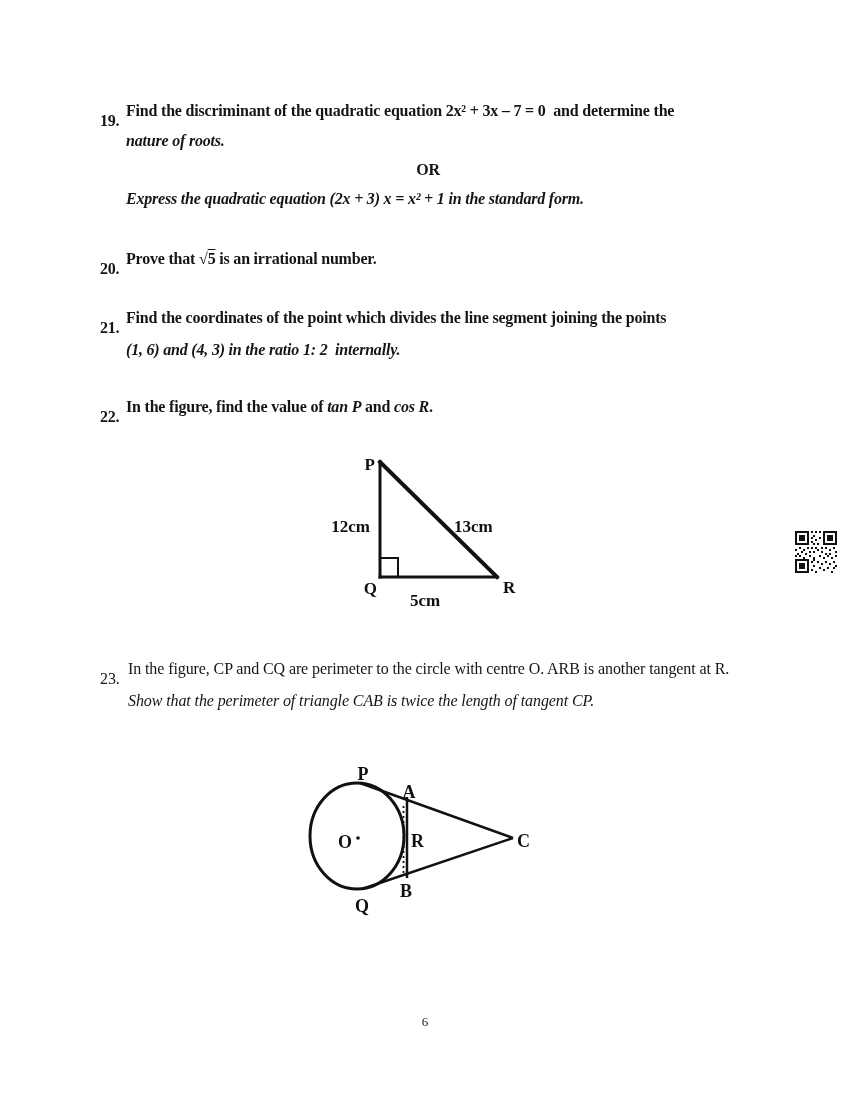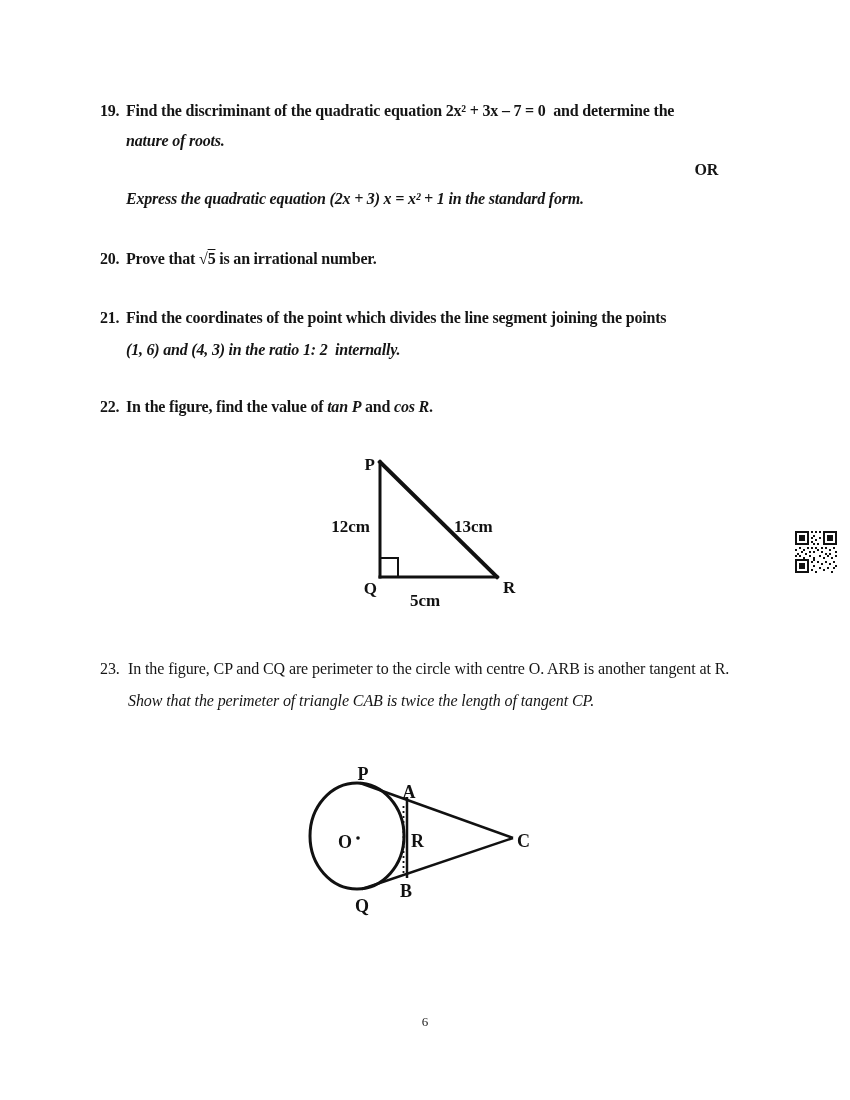--- a/index.html
+++ b/index.html
@@ -2,28 +2,28 @@
 <html><head>
 <meta charset="utf-8">
 <style>
   html,body{margin:0;padding:0;}
   body{
     width:850px;height:1100px;position:relative;background:#ffffff;
     font-family:"Liberation Serif","DejaVu Serif",serif;color:#151515;
     overflow:hidden;
   }
   .row{position:absolute;left:100px;display:flex;white-space:pre;}
-  .num{display:inline-block;width:26px;flex:0 0 26px;}
+  .num{display:inline-block;width:26px;flex:0 0 26px;margin-top:10px;}
   .line{position:absolute;white-space:pre;font-style:italic;}
   .qtext{font-size:16px;font-weight:700;letter-spacing:-0.2px;line-height:20px;}
-  .qtext-reg{font-size:16px;font-weight:400;letter-spacing:-0.1px;line-height:20px;align-items:center;}
+  .qtext-reg{font-size:16px;font-weight:400;letter-spacing:-0.1px;line-height:20px;}
   .math{font-weight:700;text-align:center;}
   .ital{font-style:italic;}
   .rad-cap{text-decoration:overline;}
-  .or-line{position:absolute;left:126px;width:592px;text-align:right;}
+  .or-line{position:absolute;left:132px;width:592px;text-align:center;}
   .figure{position:absolute;}
   .pagenum{position:absolute;left:0;width:850px;text-align:center;top:1014px;
     font-size:13px;color:#222;}
   svg text{font-family:"Liberation Serif","DejaVu Serif",serif;}
 </style>
 </head>
 <body>
 
 <div class="row qtext" style="top:101px">
   <span class="num">19.</span>

